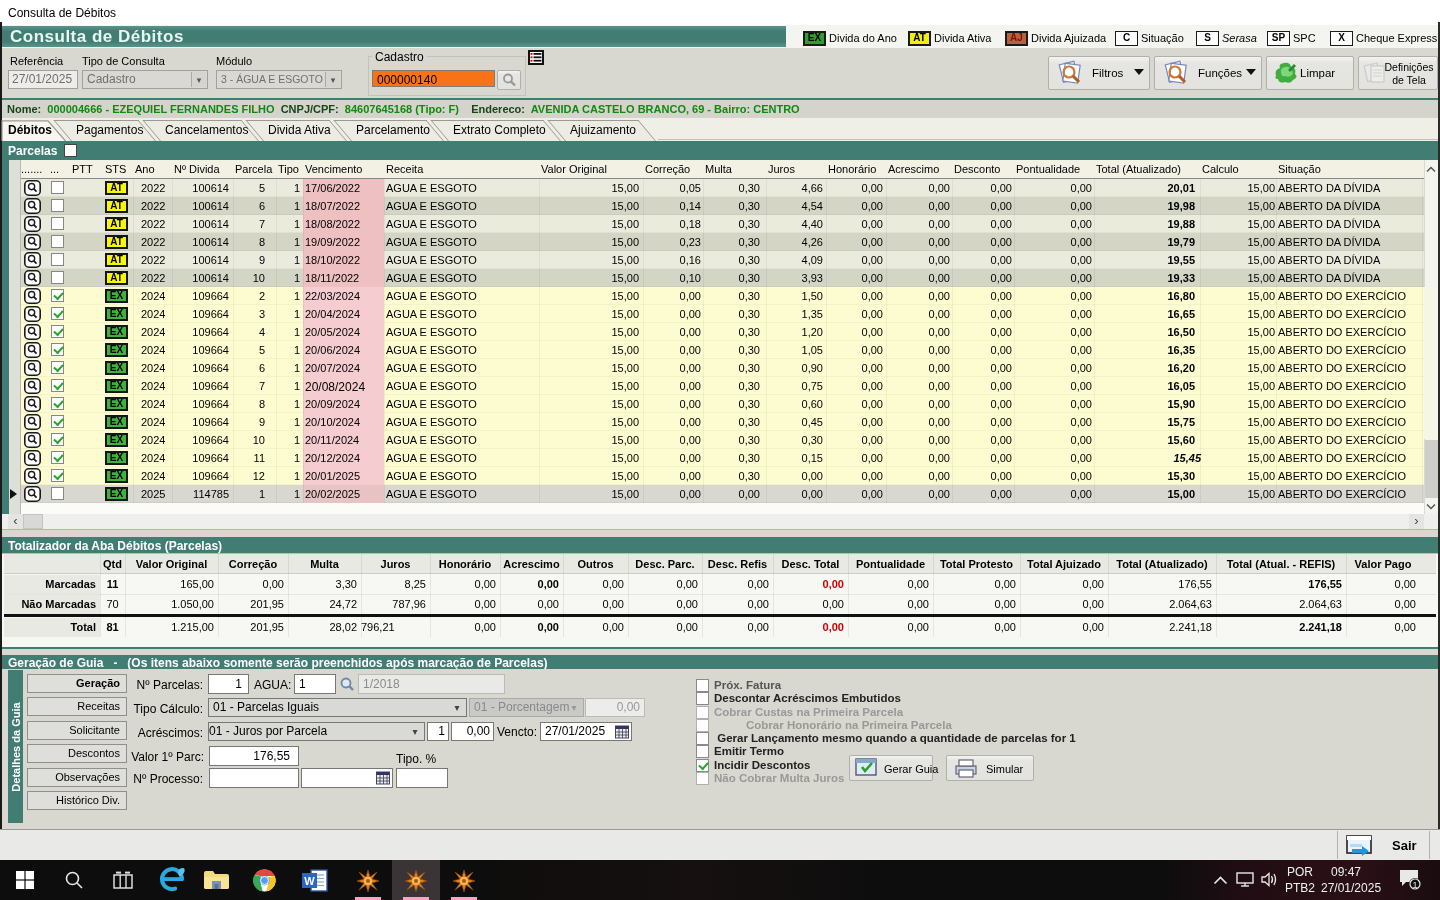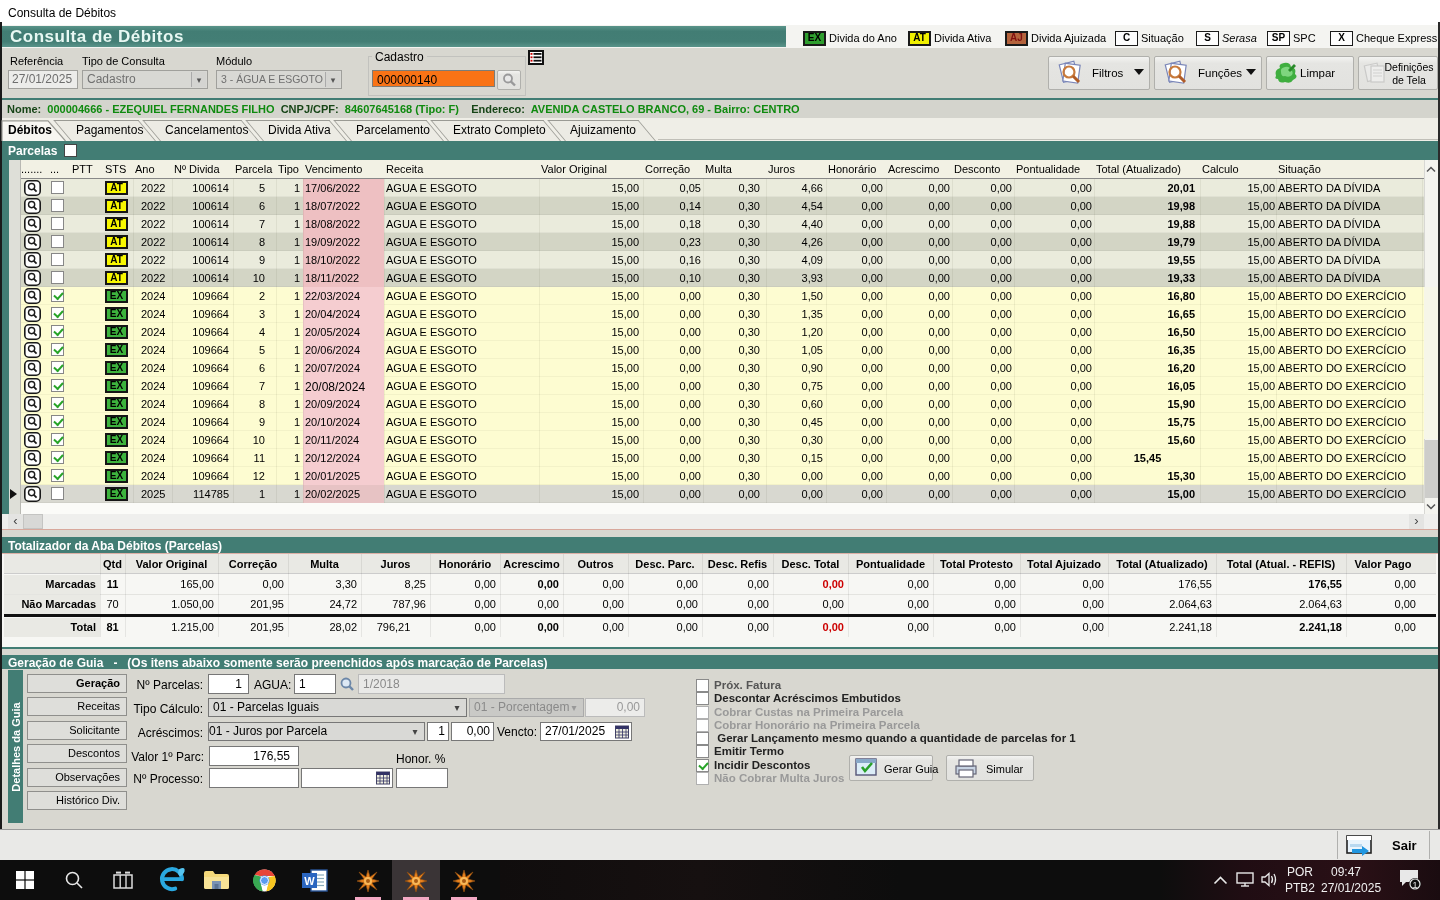--- a/index.html
+++ b/index.html
@@ -589,21 +589,21 @@
 <div class="abs" style="left:305px;top:452px;font-size:11px;white-space:nowrap;">20/12/2024</div>
 <div class="abs" style="left:386px;top:452px;font-size:11px;white-space:nowrap;">AGUA E ESGOTO</div>
 <div class="abs" style="left:539px;top:452px;width:100px;text-align:right;font-size:11px;">15,00</div>
 <div class="abs" style="left:643px;top:452px;width:58px;text-align:right;font-size:11px;">0,00</div>
 <div class="abs" style="left:703px;top:452px;width:57px;text-align:right;font-size:11px;">0,30</div>
 <div class="abs" style="left:766px;top:452px;width:57px;text-align:right;font-size:11px;">0,15</div>
 <div class="abs" style="left:826px;top:452px;width:57px;text-align:right;font-size:11px;">0,00</div>
 <div class="abs" style="left:886px;top:452px;width:64px;text-align:right;font-size:11px;">0,00</div>
 <div class="abs" style="left:952px;top:452px;width:60px;text-align:right;font-size:11px;">0,00</div>
 <div class="abs" style="left:1014px;top:452px;width:78px;text-align:right;font-size:11px;">0,00</div>
-<div class="abs" style="left:1094px;top:452px;width:107px;text-align:center;font-size:11px;font-weight:bold;">15,45</div>
+<div class="abs" style="left:1094px;top:452px;width:107px;text-align:right;font-size:11px;font-weight:bold;font-style:italic;">15,45</div>
 <div class="abs" style="left:1200px;top:452px;width:75px;text-align:right;font-size:11px;">15,00</div>
 <div class="abs" style="left:1278px;top:452px;font-size:11px;white-space:nowrap;">ABERTO DO EXERCÍCIO</div>
 <div class="abs" style="left:21px;top:467px;width:1403px;height:18px;background:#fdfcd1;border-bottom:1px solid rgba(0,0,0,0.04);"></div>
 <div class="abs" style="left:303px;top:467px;width:81px;height:18px;background:#f5cdd0;"></div>
 <div class="abs" style="left:24px;top:468px;">
     <svg width="17" height="16" viewBox="0 0 17 16">
       <rect x="0.8" y="0.8" width="15.4" height="14.4" rx="4" fill="#fff" stroke="#1a1a1a" stroke-width="1.6"></rect>
       <circle cx="7.6" cy="6.6" r="3.1" fill="none" stroke="#1a1a1a" stroke-width="1.4"></circle>
       <line x1="9.8" y1="8.8" x2="12.6" y2="11.6" stroke="#1a1a1a" stroke-width="1.8"></line>
     </svg>
@@ -753,21 +753,21 @@
 <div class="abs" style="left:1108px;top:598px;width:104px;text-align:right;font-size:11px;">2.064,63</div>
 <div class="abs" style="left:1216px;top:598px;width:126px;text-align:right;font-size:11px;">2.064,63</div>
 <div class="abs" style="left:1346px;top:598px;width:70px;text-align:right;font-size:11px;">0,00</div>
 <div class="abs" style="left:4px;top:614px;width:1432px;height:1px;background:#e4e4e0;"></div>
 <div class="abs" style="left:4px;top:618px;width:96px;height:19px;background:#e9e9e4;"></div>
 <div class="abs" style="left:0;top:621px;width:96px;text-align:right;font-size:11px;font-weight:bold;">Total</div>
 <div class="abs" style="left:100px;top:621px;width:25px;text-align:center;font-size:11px;font-weight:bold;">81</div>
 <div class="abs" style="left:125px;top:621px;width:89px;text-align:right;font-size:11px;">1.215,00</div>
 <div class="abs" style="left:218px;top:621px;width:66px;text-align:right;font-size:11px;">201,95</div>
 <div class="abs" style="left:288px;top:621px;width:69px;text-align:right;font-size:11px;">28,02</div>
-<div class="abs" style="left:361px;top:621px;width:65px;text-align:center;font-size:11px;">796,21</div>
+<div class="abs" style="left:361px;top:621px;width:65px;text-align:left;font-size:11px;">796,21</div>
 <div class="abs" style="left:430px;top:621px;width:66px;text-align:right;font-size:11px;">0,00</div>
 <div class="abs" style="left:500px;top:621px;width:59px;text-align:right;font-size:11px;font-weight:bold;">0,00</div>
 <div class="abs" style="left:563px;top:621px;width:61px;text-align:right;font-size:11px;">0,00</div>
 <div class="abs" style="left:628px;top:621px;width:70px;text-align:right;font-size:11px;">0,00</div>
 <div class="abs" style="left:702px;top:621px;width:67px;text-align:right;font-size:11px;">0,00</div>
 <div class="abs" style="left:773px;top:621px;width:71px;text-align:right;font-size:11px;font-weight:bold;color:#cc0000;">0,00</div>
 <div class="abs" style="left:848px;top:621px;width:81px;text-align:right;font-size:11px;">0,00</div>
 <div class="abs" style="left:933px;top:621px;width:83px;text-align:right;font-size:11px;">0,00</div>
 <div class="abs" style="left:1020px;top:621px;width:84px;text-align:right;font-size:11px;">0,00</div>
 <div class="abs" style="left:1108px;top:621px;width:104px;text-align:right;font-size:11px;">2.241,18</div>
@@ -830,21 +830,21 @@
       <g stroke="#336" stroke-width="0.8">
         <line x1="0.5" y1="7" x2="13.5" y2="7"></line>
         <line x1="0.5" y1="10" x2="13.5" y2="10"></line>
         <line x1="4" y1="4" x2="4" y2="13"></line>
         <line x1="7.5" y1="4" x2="7.5" y2="13"></line>
         <line x1="11" y1="4" x2="11" y2="13"></line>
       </g>
     </svg></div>
 <div class="abs" style="left:0;top:750px;width:204px;text-align:right;font-size:12px;">Valor 1º Parc:</div>
 <div class="abs" style="left:209px;top:746px;width:90px;height:20px;border:1px solid #777;background:#fff;font-size:12px;line-height:18px;text-align:right;padding-right:8px;">176,55</div>
-<div class="abs" style="left:396px;top:752px;white-space:nowrap;font-size:12px;">Honor. %</div>
+<div class="abs" style="left:396px;top:752px;white-space:nowrap;font-size:12px;">Tipo. %</div>
 <div class="abs" style="left:0;top:772px;width:203px;text-align:right;font-size:12px;">Nº Processo:</div>
 <div class="abs" style="left:209px;top:768px;width:90px;height:20px;border:1px solid #777;background:#fff;"></div>
 <div class="abs" style="left:301px;top:768px;width:92px;height:20px;border:1px solid #777;background:#fff;">
     <svg width="15" height="14" viewBox="0 0 15 14" style="position:absolute;right:1px;top:2px;">
       <rect x="0.5" y="1" width="13" height="12" fill="#f0f0e0" stroke="#446" stroke-width="1"></rect>
       <rect x="0.5" y="1" width="13" height="3" fill="#336"></rect>
       <g stroke="#336" stroke-width="0.8">
         <line x1="0.5" y1="7" x2="13.5" y2="7"></line>
         <line x1="0.5" y1="10" x2="13.5" y2="10"></line>
         <line x1="4" y1="4" x2="4" y2="13"></line>
@@ -854,21 +854,21 @@
     </svg>
   </div>
 <div class="abs" style="left:396px;top:768px;width:52px;height:20px;border:1px solid #777;background:#fff;"></div>
 <div class="cb" style="left:696px;top:679px;border-color:#8a8a8a;"></div>
 <div class="abs" style="left:714px;top:679px;font-size:11.5px;font-weight:bold;color:#555;white-space:nowrap;">Próx. Fatura</div>
 <div class="cb" style="left:696px;top:692px;border-color:#8a8a8a;"></div>
 <div class="abs" style="left:714px;top:692px;font-size:11.5px;font-weight:bold;color:#222;white-space:nowrap;">Descontar Acréscimos Embutidos</div>
 <div class="cb" style="left:696px;top:706px;border-color:#b0b0b0;"></div>
 <div class="abs" style="left:714px;top:706px;font-size:11.5px;font-weight:bold;color:#999;white-space:nowrap;">Cobrar Custas na Primeira Parcela</div>
 <div class="cb" style="left:696px;top:719px;border-color:#b0b0b0;"></div>
-<div class="abs" style="left:714px;top:719px;font-size:11.5px;font-weight:bold;color:#999;white-space:nowrap;">Cobrar Honorário na Primeira Parcela</div>
+<div class="abs" style="left:746px;top:719px;font-size:11.5px;font-weight:bold;color:#999;white-space:nowrap;">Cobrar Honorário na Primeira Parcela</div>
 <div class="cb" style="left:696px;top:732px;border-color:#8a8a8a;"></div>
 <div class="abs" style="left:714px;top:732px;font-size:11.5px;font-weight:bold;color:#222;white-space:nowrap;">&nbsp;Gerar Lançamento mesmo quando a quantidade de parcelas for 1</div>
 <div class="cb" style="left:696px;top:745px;border-color:#8a8a8a;"></div>
 <div class="abs" style="left:714px;top:745px;font-size:11.5px;font-weight:bold;color:#222;white-space:nowrap;">Emitir Termo</div>
 <div class="cb cbon" style="left:696px;top:759px;border-color:#8a8a8a;"></div>
 <div class="abs" style="left:714px;top:759px;font-size:11.5px;font-weight:bold;color:#222;white-space:nowrap;">Incidir Descontos</div>
 <div class="cb" style="left:696px;top:772px;border-color:#b0b0b0;"></div>
 <div class="abs" style="left:714px;top:772px;font-size:11.5px;font-weight:bold;color:#999;white-space:nowrap;">Não Cobrar Multa Juros</div>
 <div class="abs btn" style="left:849px;top:755px;width:84px;height:26px;"></div>
 <svg class="abs" style="left:855px;top:758px;" width="24" height="20" viewBox="0 0 24 20">

